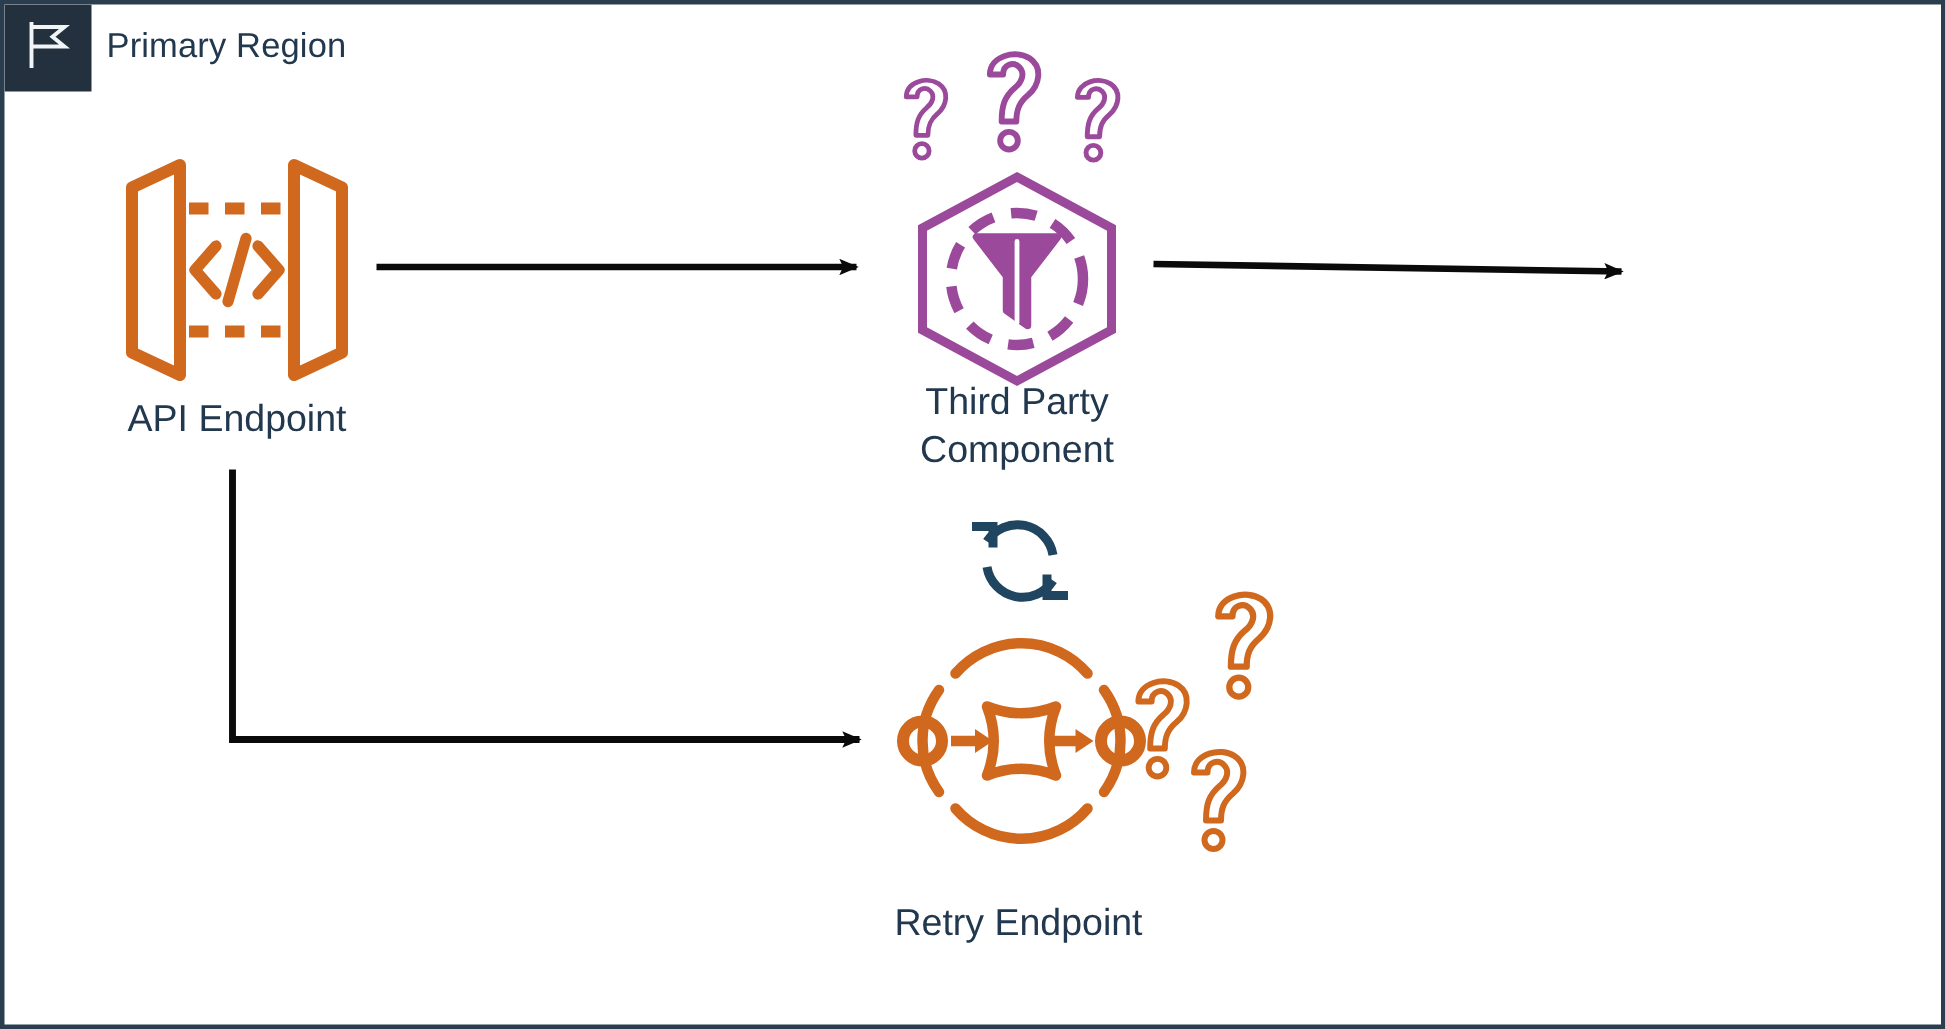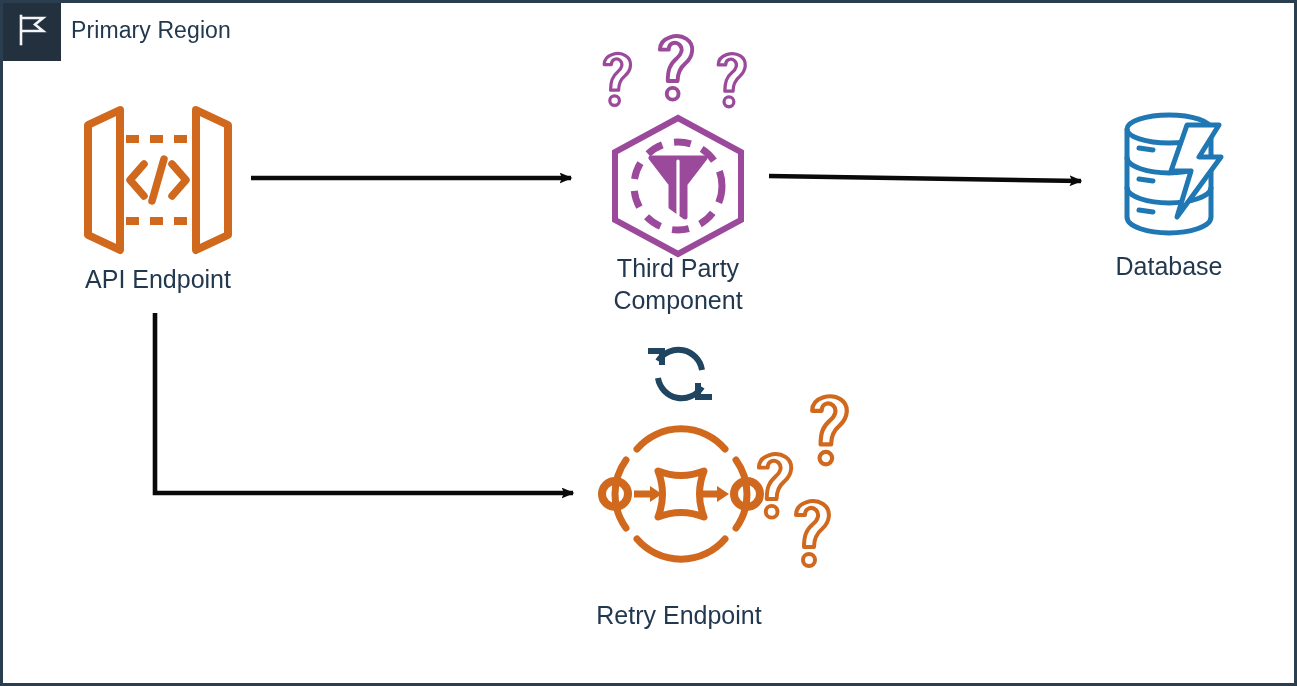--- a/index.html
+++ b/index.html
@@ -143,39 +143,20 @@
         <circle cx="80" cy="75" r="44" fill="none" stroke="#9B4A9B" stroke-width="7" stroke-dasharray="17 12" stroke-linecap="butt"></circle>
 
         <path d="M53 47 L107 47 L87 73 L87 106 L73 96 L73 73 Z" fill="#9B4A9B" stroke="#9B4A9B" stroke-width="5" stroke-linejoin="round"></path>
         <path d="M80 50 L80 104" stroke="#ffffff" stroke-width="3.2" stroke-linecap="round"></path>
       </svg>
     </span>
     <div class="node-label" style="top:222px;">Third Party
 Component</div>
   </div>
 
-  <div class="node" style="left:1066px; top:100px; width:200px; height:195px;">
-    <span>
-      <svg width="140" height="140" viewBox="0 0 140 140" style="position:absolute;left:30px;top:0;">
-
-        <path d="M28 26 L28 114 C28 124, 50 130, 70 130 C90 130, 112 124, 112 114 L112 26" fill="none" stroke="#1F77B4" stroke-width="5"></path>
-        <ellipse cx="70" cy="26" rx="42" ry="14" fill="none" stroke="#1F77B4" stroke-width="5"></ellipse>
-
-        <path d="M28 54 C28 64, 50 70, 70 70 C90 70, 112 64, 112 54" fill="none" stroke="#1F77B4" stroke-width="5"></path>
-        <path d="M28 84 C28 94, 50 100, 70 100 C90 100, 112 94, 112 84" fill="none" stroke="#1F77B4" stroke-width="5"></path>
-
-        <line x1="40" y1="45" x2="54" y2="47" stroke="#1F77B4" stroke-width="5" stroke-linecap="round"></line>
-        <line x1="40" y1="76" x2="54" y2="78" stroke="#1F77B4" stroke-width="5" stroke-linecap="round"></line>
-        <line x1="40" y1="107" x2="54" y2="109" stroke="#1F77B4" stroke-width="5" stroke-linecap="round"></line>
-
-        <path d="M88 22 L120 22 L100 54 L122 54 L78 114 L92 68 L72 68 Z" fill="#ffffff" stroke="#1F77B4" stroke-width="5" stroke-linejoin="round"></path>
-      </svg>
-    </span>
-    <div class="node-label" style="top:148px;">Database</div>
-  </div>
 
   <div class="node" style="left:535px; top:335px; width:330px; height:300px;">
     <span>
       <svg width="80" height="62" viewBox="0 0 80 62" style="position:absolute;left:102px;top:5px;">
         <path d="M18 18 A24 24 0 0 1 62 27" fill="none" stroke="#1F4560" stroke-width="6" stroke-linecap="butt"></path>
         <path d="M62 44 A24 24 0 0 1 18 35" fill="none" stroke="#1F4560" stroke-width="6" stroke-linecap="butt"></path>
         <path d="M8 8 L22 8 L22 22" fill="none" stroke="#1F4560" stroke-width="6" stroke-linejoin="miter"></path>
         <path d="M72 54 L58 54 L58 40" fill="none" stroke="#1F4560" stroke-width="6" stroke-linejoin="miter"></path>
       </svg>
     </span>

